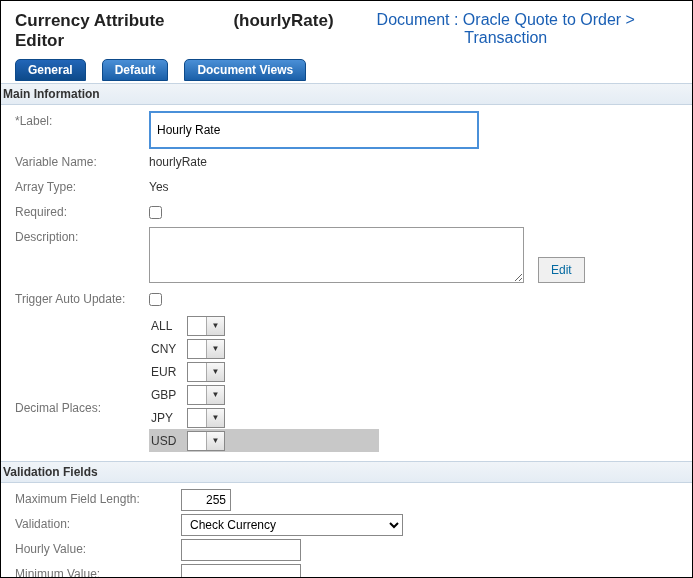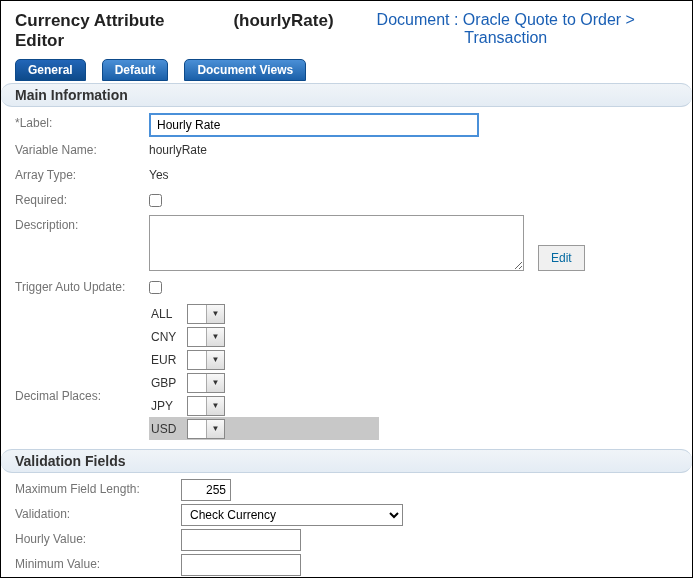--- a/index.html
+++ b/index.html
@@ -37,46 +37,45 @@
       padding: 3px 12px;
       border-radius: 5px 5px 0 0;
       cursor: pointer;
       border: 1px solid #0d4a8a;
     }
     .tab.active {
       background: linear-gradient(to bottom, #2266b8, #0d4a8a);
     }
     .section-header {
       background: linear-gradient(to bottom, #f0f4f8, #e4ecf4);
-      padding: 3px 14px;
-      font-size: 14px;
+      padding: 3px 2px;
+      font-size: 12px;
       font-weight: bold;
       color: #333;
       border-top: 1px solid #c6d4e2;
       border-bottom: 1px solid #c6d4e2;
-      border-radius: 11px;
     }
     .form-section { padding: 6px 14px; }
     .form-row {
       display: flex;
       align-items: flex-start;
       margin-bottom: 3px;
       min-height: 22px;
     }
     .form-label {
       width: 134px;
       flex-shrink: 0;
       padding-top: 3px;
       color: #737373;
     }
     .form-value { padding-top: 3px; color: #333; }
     .form-input-wide {
       width: 330px;
       border: 2px solid #4a90d9;
-      padding: 3px 6px;
+      padding: 10px 6px;
       font-size: 12px;
       outline: none;
     }
     .form-textarea {
       width: 375px;
       height: 56px;
       border: 1px solid #999;
       resize: both;
       font-family: inherit;
       font-size: 12px;

